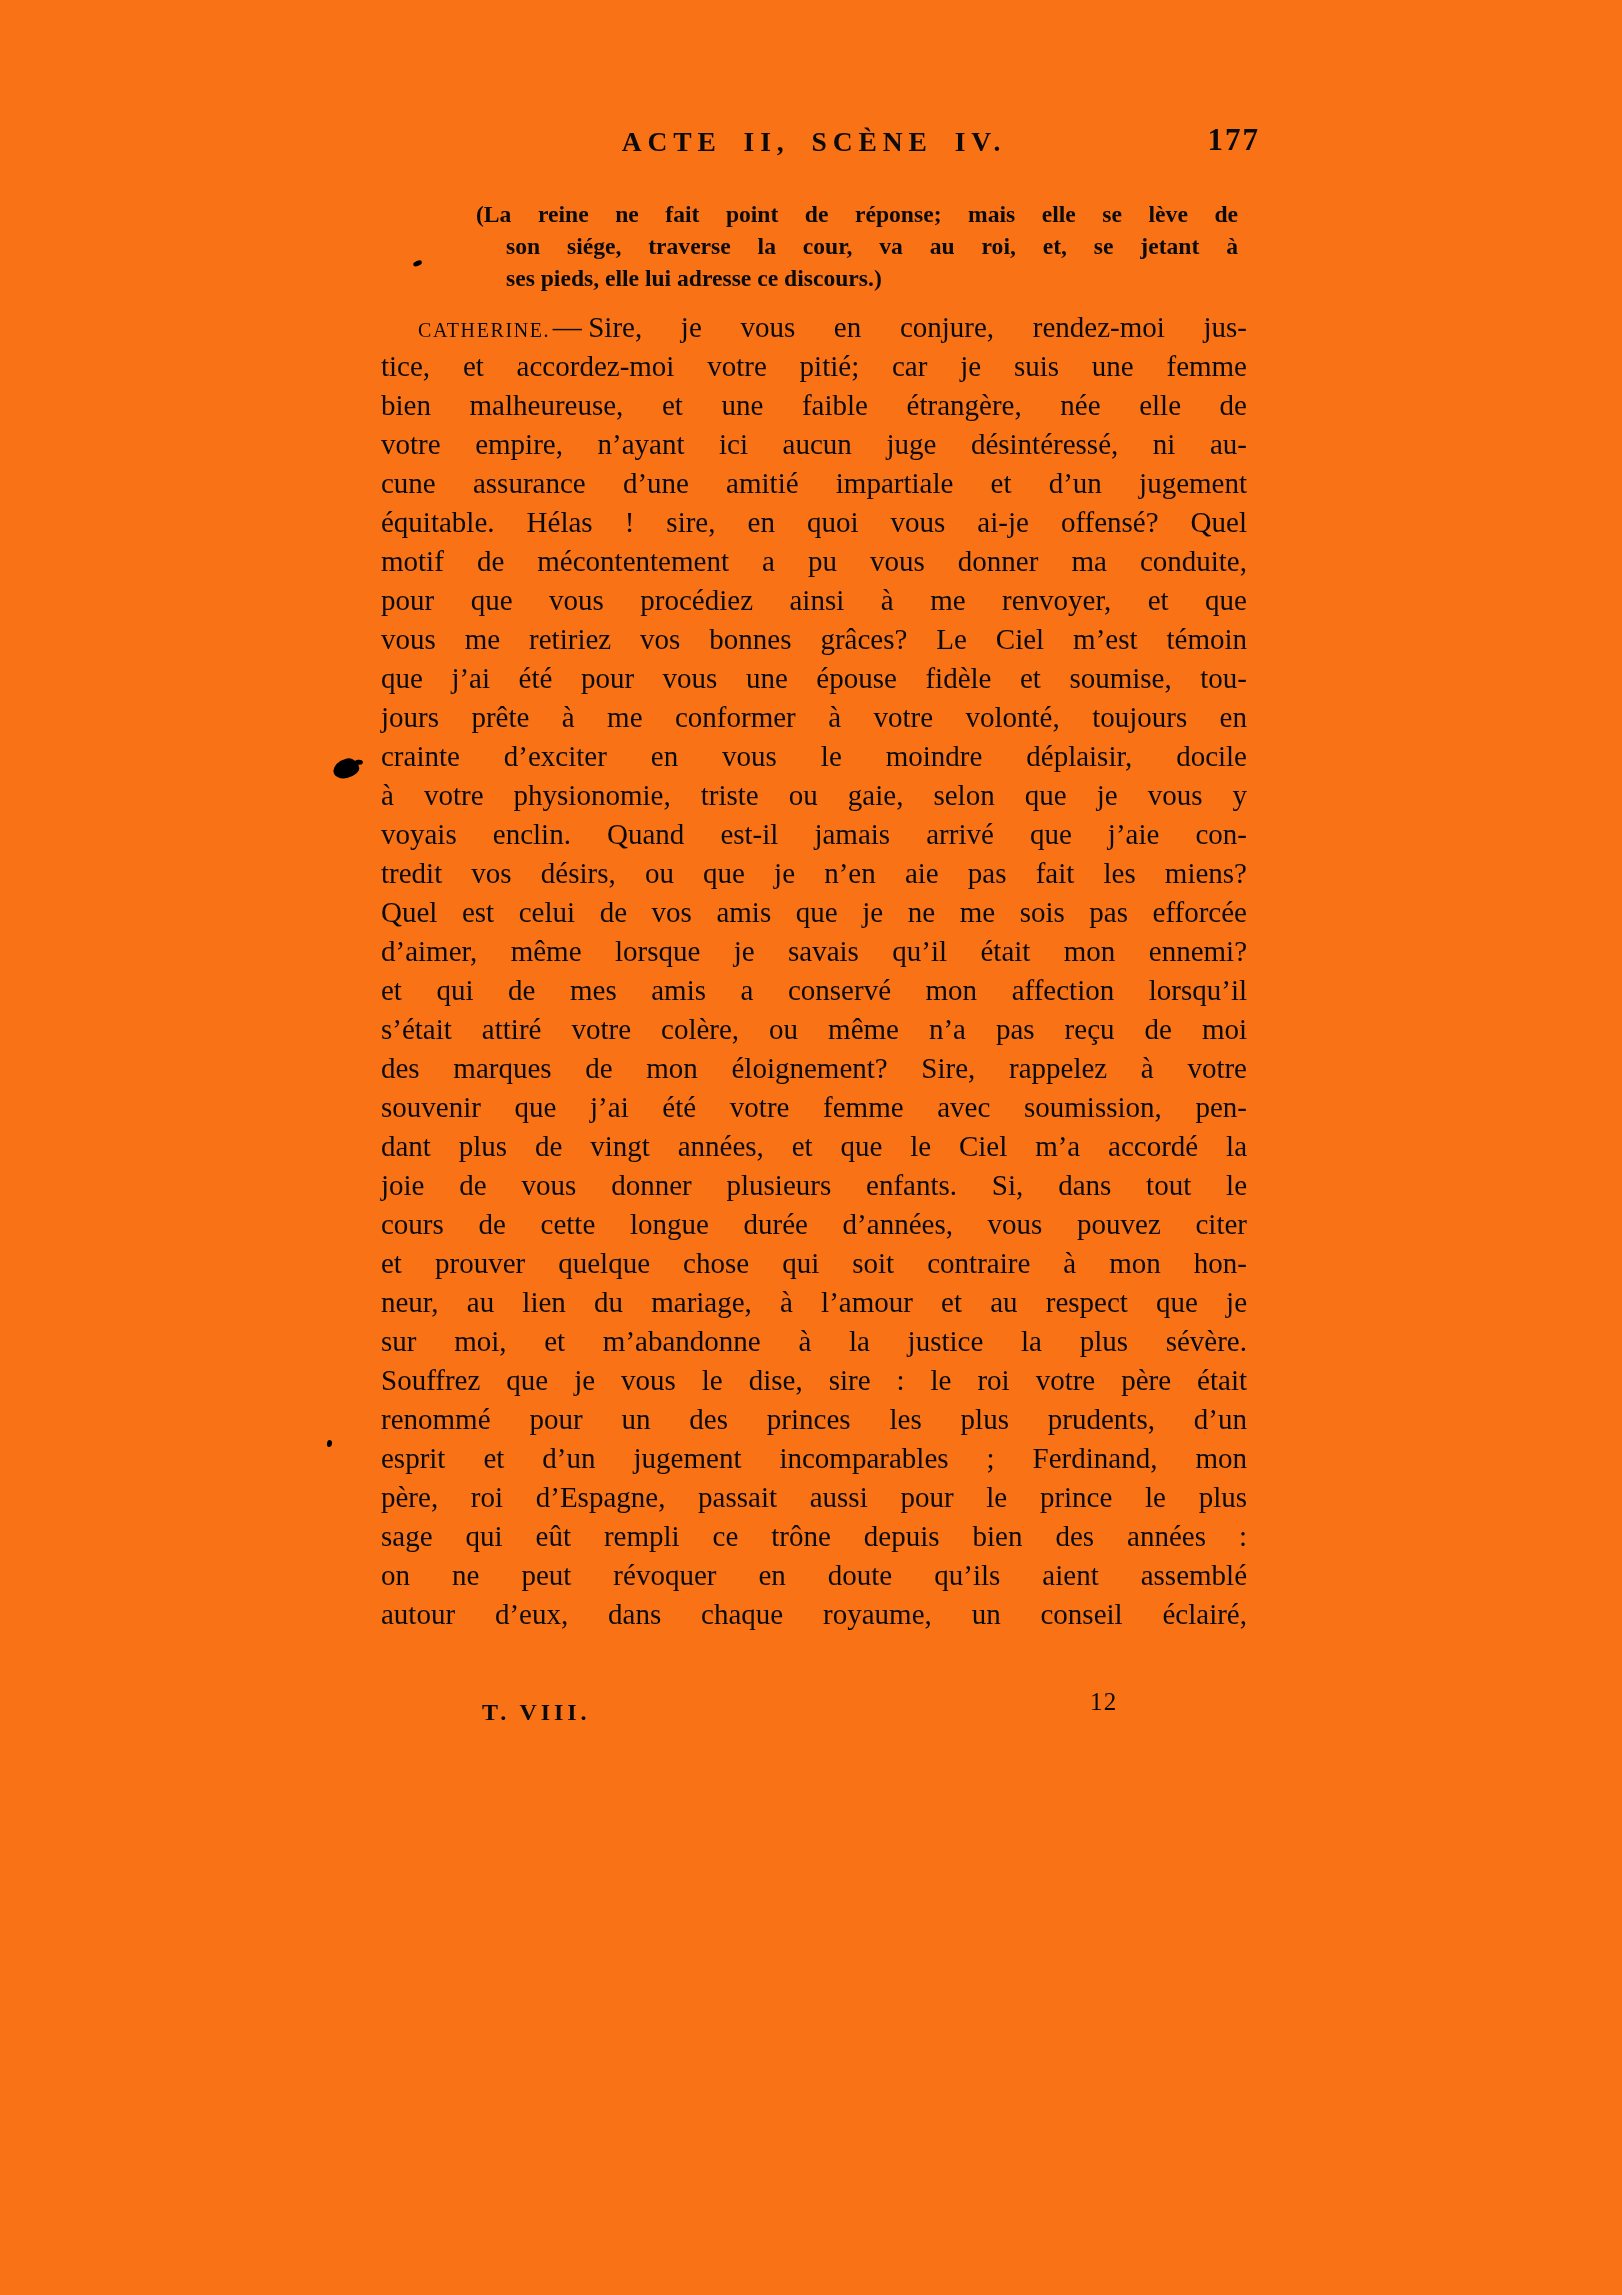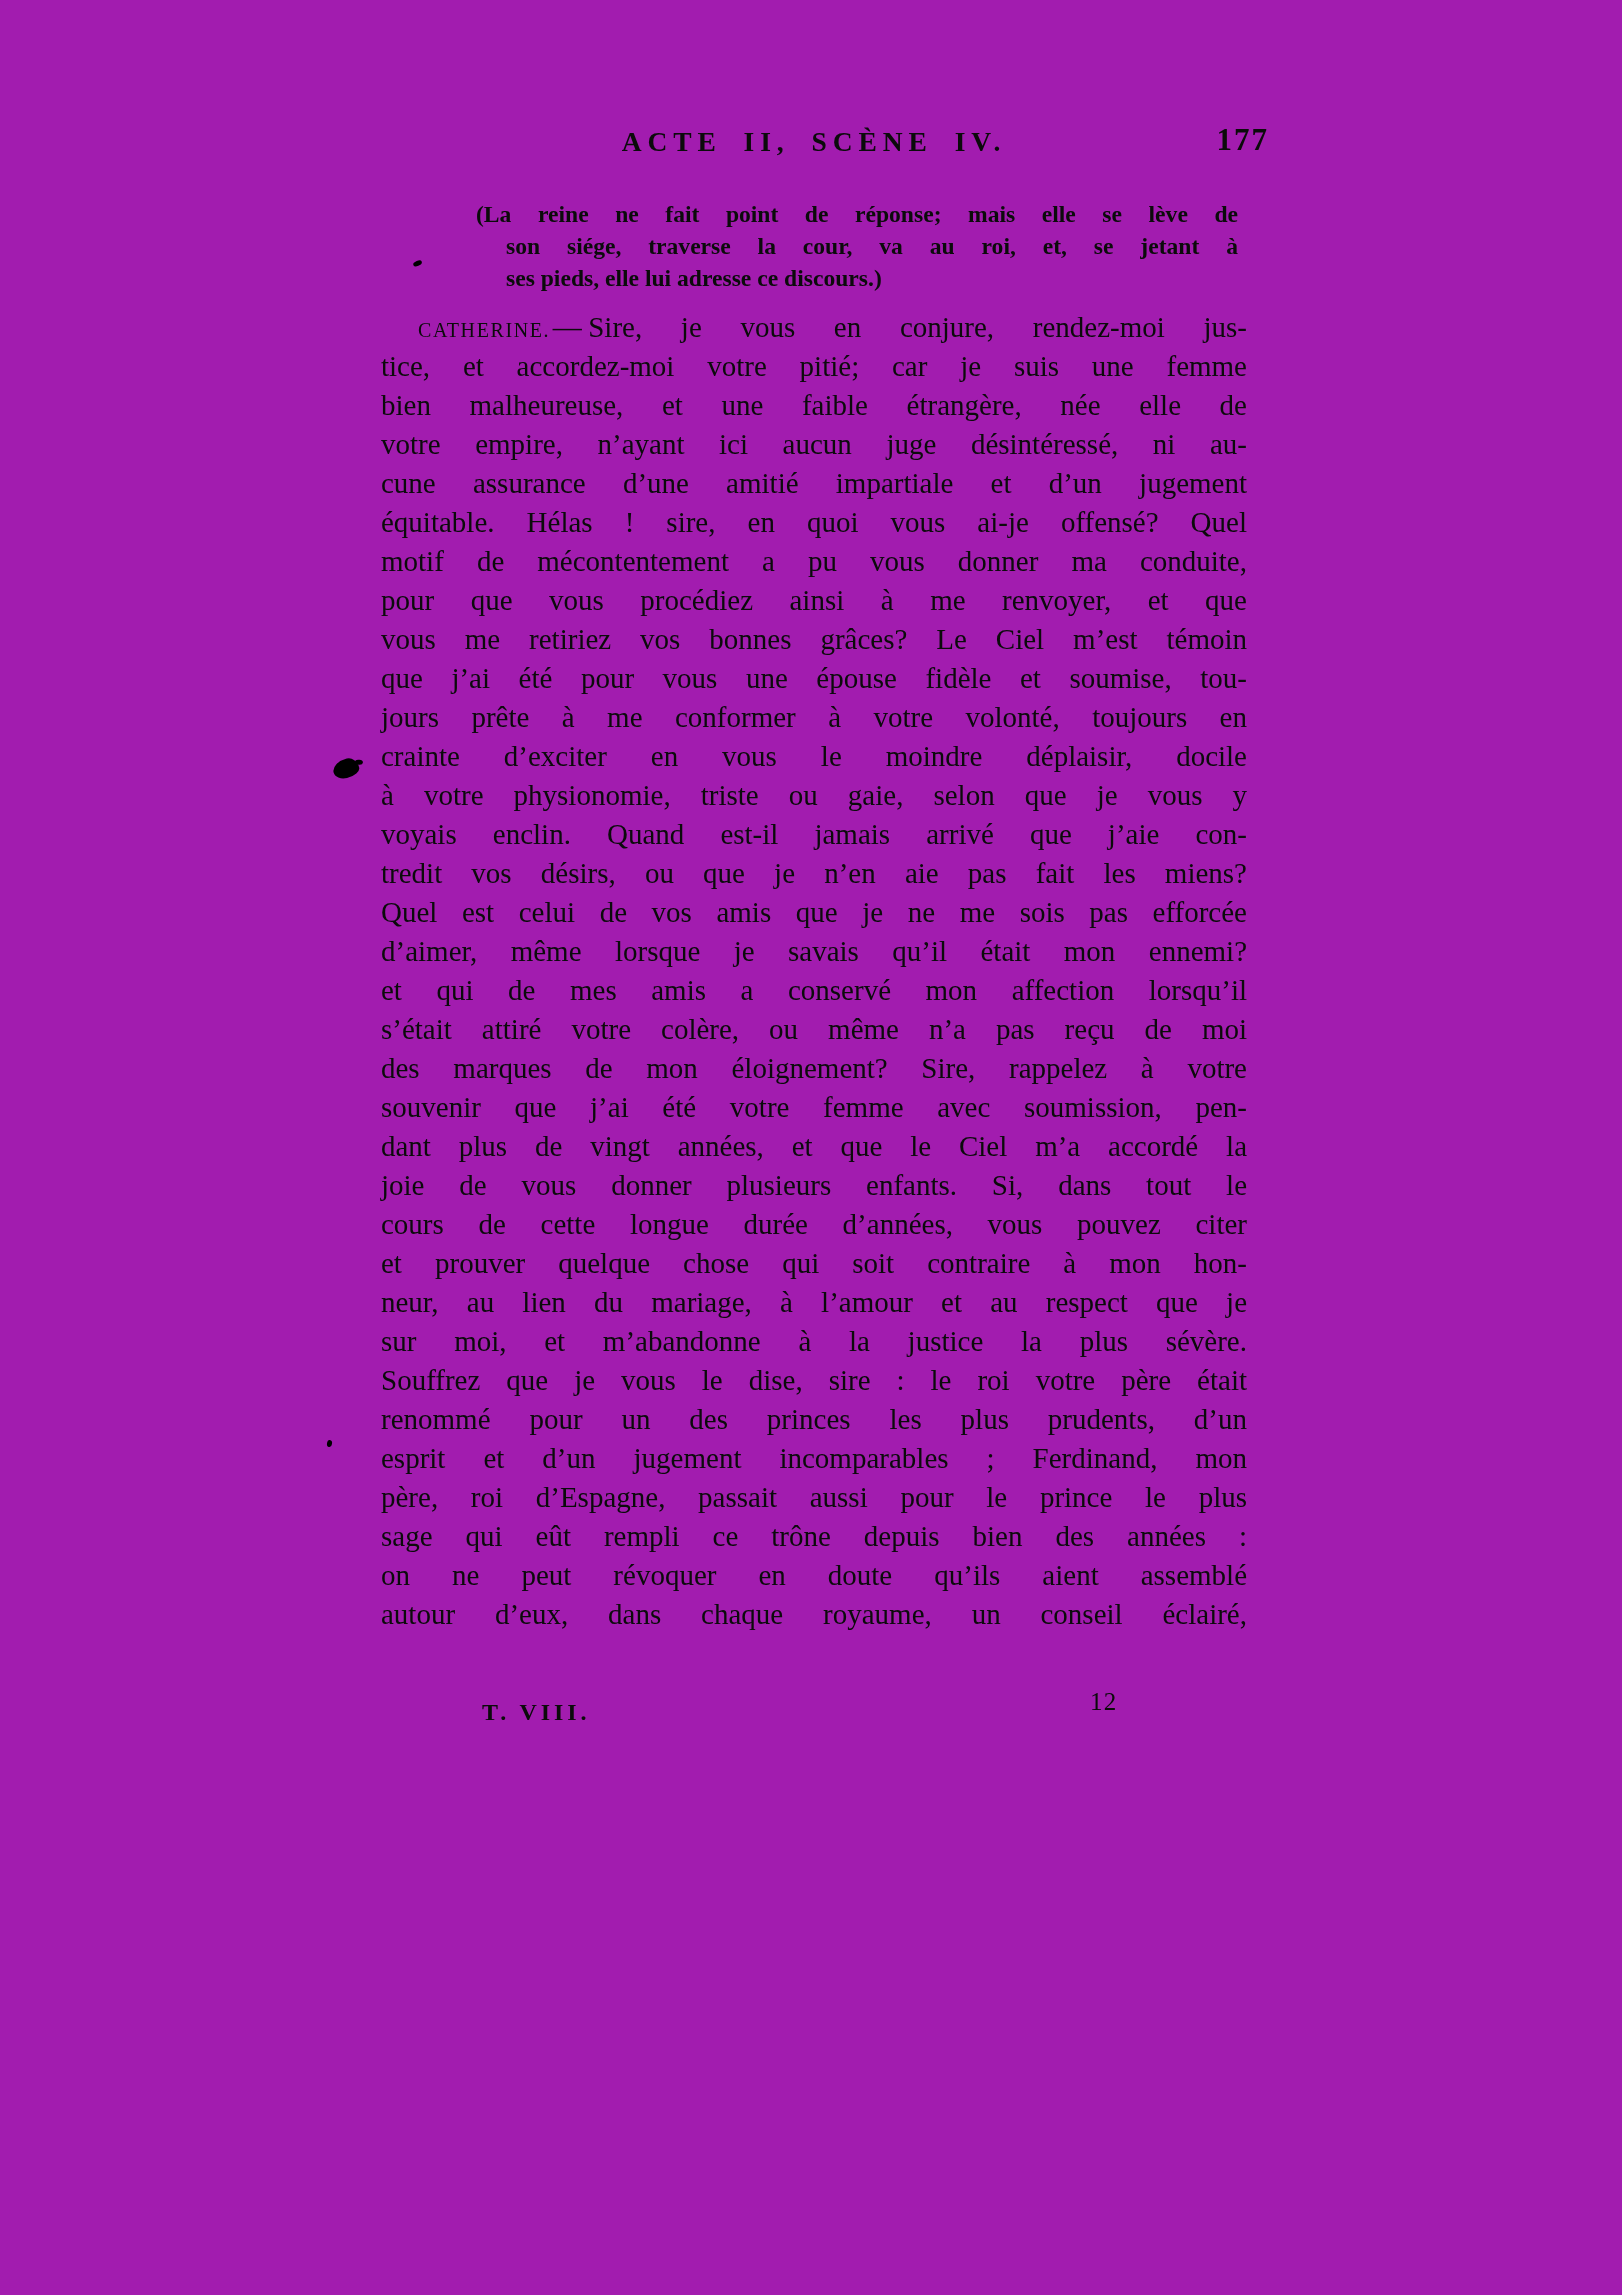--- a/index.html
+++ b/index.html
@@ -1,31 +1,31 @@
 <!DOCTYPE html>
 <html lang="fr" style="font-size:10.5px"><head>
 <meta charset="utf-8">
 <style>
   html,body{margin:0;padding:0;background:#ffffff;}
   .page{
     position:relative;
     width:1622px;height:2295px;
-    background:#a21caf;
+    background:#f97316;
     color:#0b0b0b;
     font-family:"Liberation Serif","DejaVu Serif",serif;
     overflow:hidden;
   }
   
   .running-head{
     position:absolute;left:381px;top:128px;width:866px;
     text-align:center;font-size:27.5px;line-height:1;
     letter-spacing:5.9px;word-spacing:9.2px;font-weight:bold;
   }
   .page-number{
-    position:absolute;top:124px;right:353px;
+    position:absolute;top:124px;right:362px;
     font-size:31px;line-height:1;font-weight:bold;letter-spacing:2px;
   }
   
   .stage{
     position:absolute;left:476px;top:198px;width:762px;
     font-size:23.6px;line-height:32px;
   }
   .stage-line{
     margin-left:30px;
     text-align:justify;text-align-last:justify;

